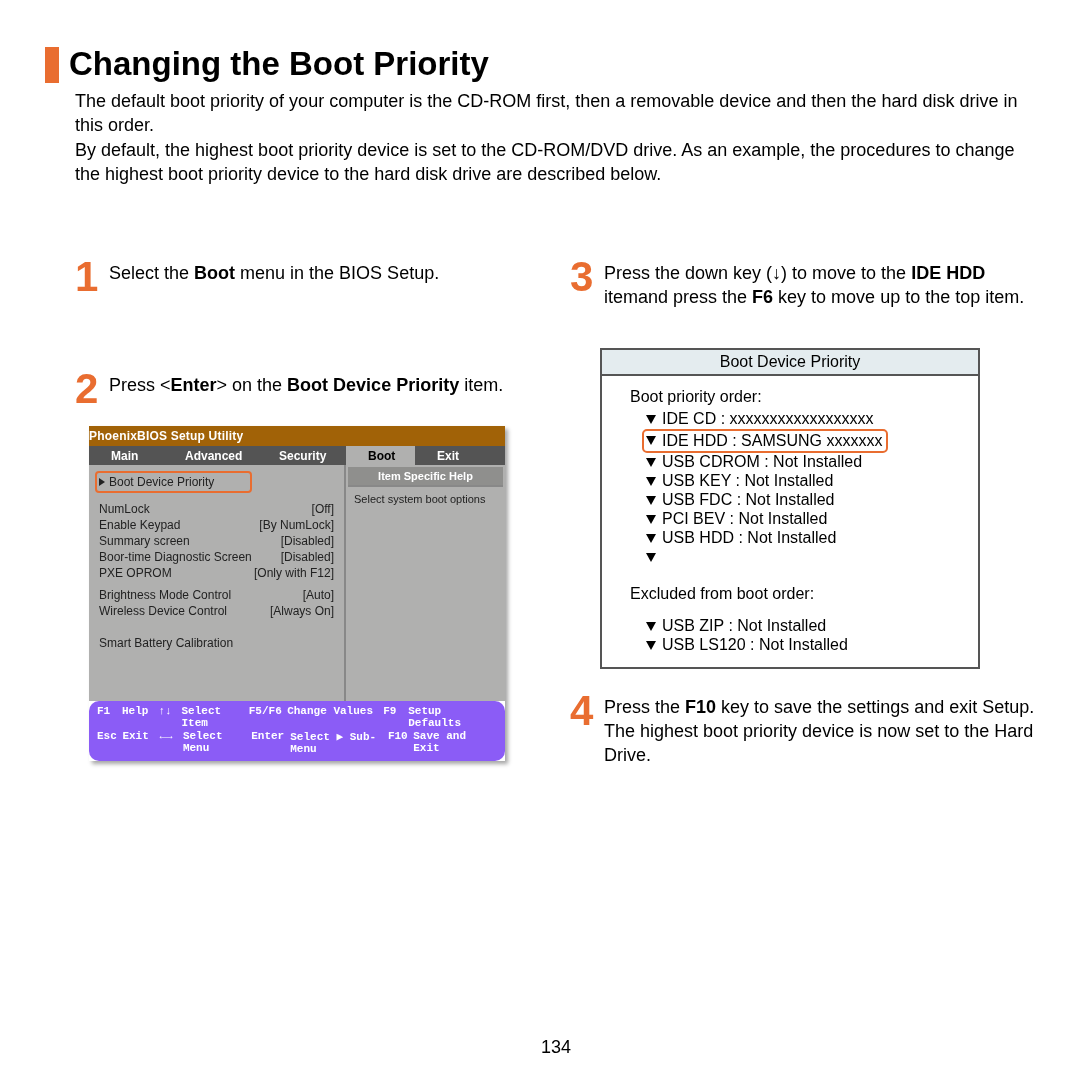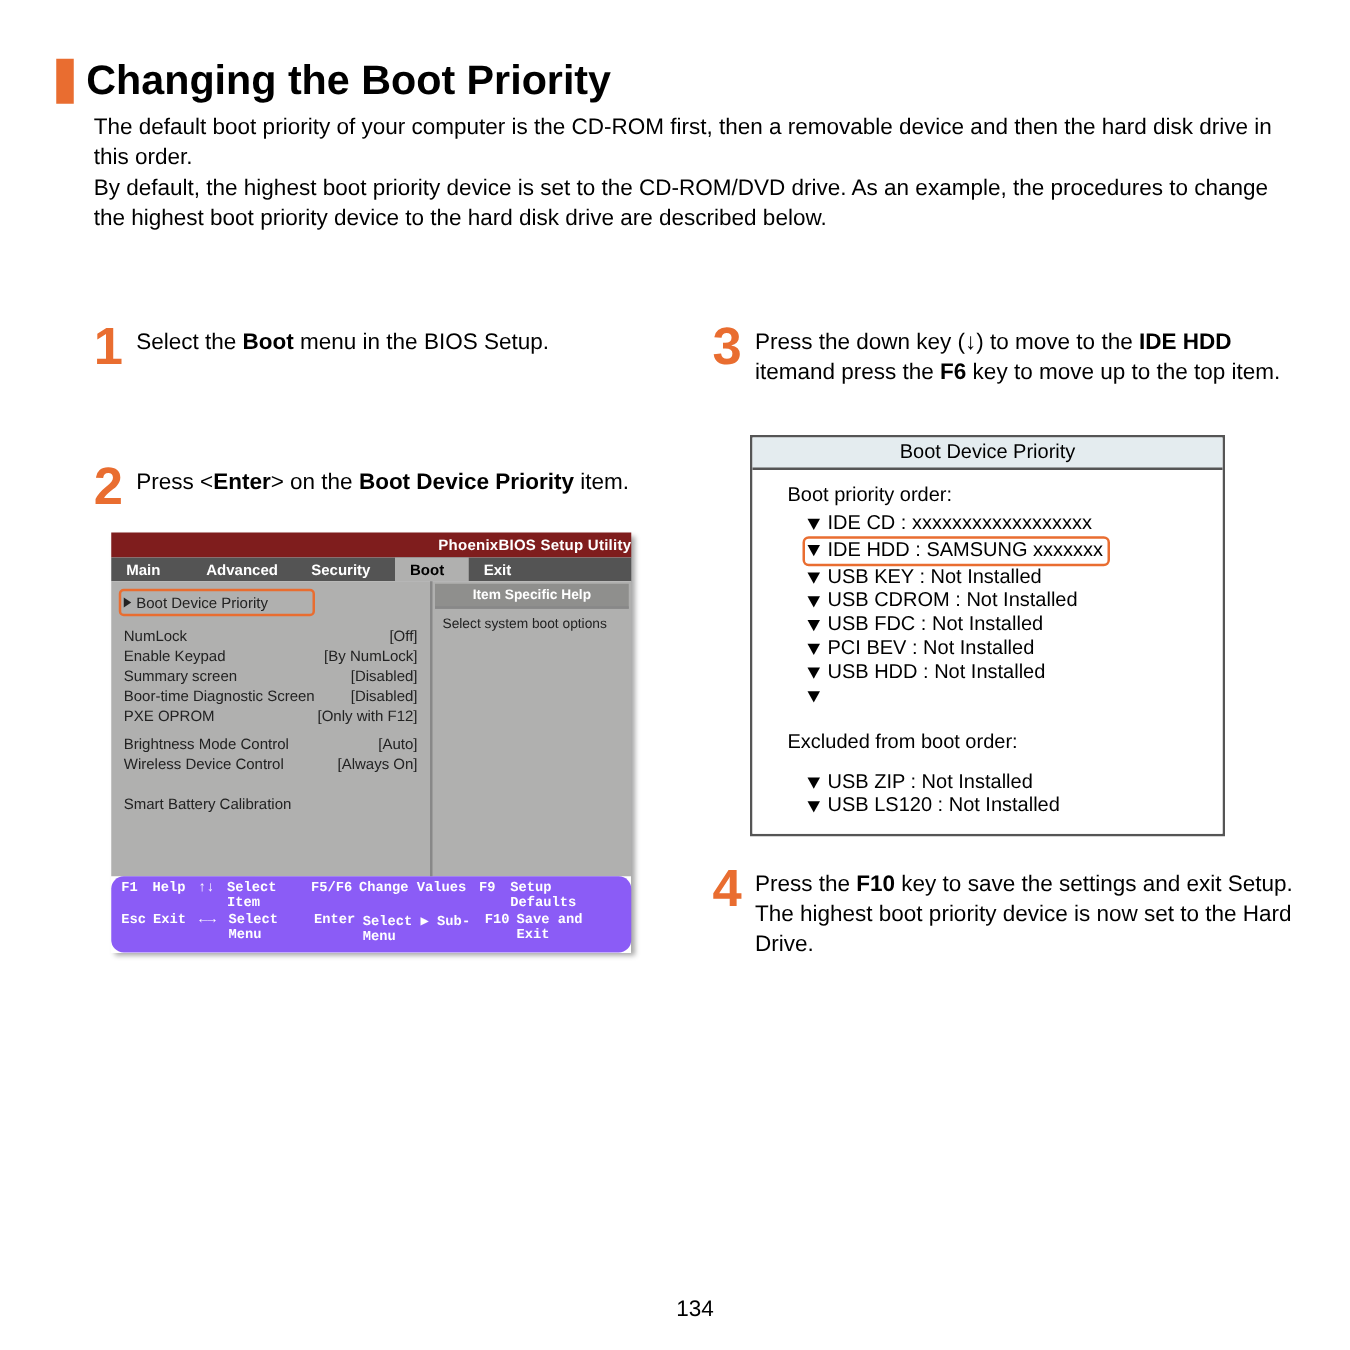--- a/index.html
+++ b/index.html
@@ -70,41 +70,41 @@
   .step-2 { margin-top: 80px; }
 
   
   .bios-wrap {
     margin-top: 20px;
     margin-left: 14px;
     width: 416px;
     box-shadow: 3px 3px 4px rgba(0,0,0,0.35);
   }
   .bios-title {
-    background: #7f1d1d;
+    background: #a16207;
     color: #fff;
-    text-align: right;
+    text-align: left;
     font-size: 12px;
     font-weight: bold;
     padding: 3px 0;
     font-family: "Arial Narrow", Arial, sans-serif;
     letter-spacing: 0.2px;
   }
   .bios-tabs {
     display: flex;
     background: #545454;
     height: 19px;
     font-size: 12px;
     font-weight: bold;
     color: #fff;
     align-items: stretch;
     font-family: "Arial Narrow", Arial, sans-serif;
   }
   .bios-tabs div {
-    padding: 2px 12px 0 12px;
+    padding: 2px 12px 0 22px;
     line-height: 16px;
   }
   .tab-main { width: 40px; }
   .tab-adv  { width: 60px; }
   .tab-sec  { width: 55px; }
   .tab-boot { background: #b0b0af; color: #000; width: 35px; }
   .tab-exit { width: 40px; }
   .bios-body {
     display: flex;
     background: #b0b0af;
@@ -354,25 +354,25 @@
             <div class="bp-item">
                 <span class="dn-tri"></span>
                 <span>IDE CD : xxxxxxxxxxxxxxxxxx</span>
               </div>
             <span class="bp-highlight">
                 <span class="dn-tri"></span>
                 <span>IDE HDD : SAMSUNG xxxxxxx</span>
               </span>
             <div class="bp-item">
                 <span class="dn-tri"></span>
+                <span>USB CDROM : Not Installed</span>
+              </div>
+            <div class="bp-item">
+                <span class="dn-tri"></span>
                 <span>USB KEY : Not Installed</span>
-              </div>
-            <div class="bp-item">
-                <span class="dn-tri"></span>
-                <span>USB CDROM : Not Installed</span>
               </div>
             <div class="bp-item">
                 <span class="dn-tri"></span>
                 <span>USB FDC : Not Installed</span>
               </div>
             <div class="bp-item">
                 <span class="dn-tri"></span>
                 <span>PCI BEV : Not Installed</span>
               </div>
             <div class="bp-item">

